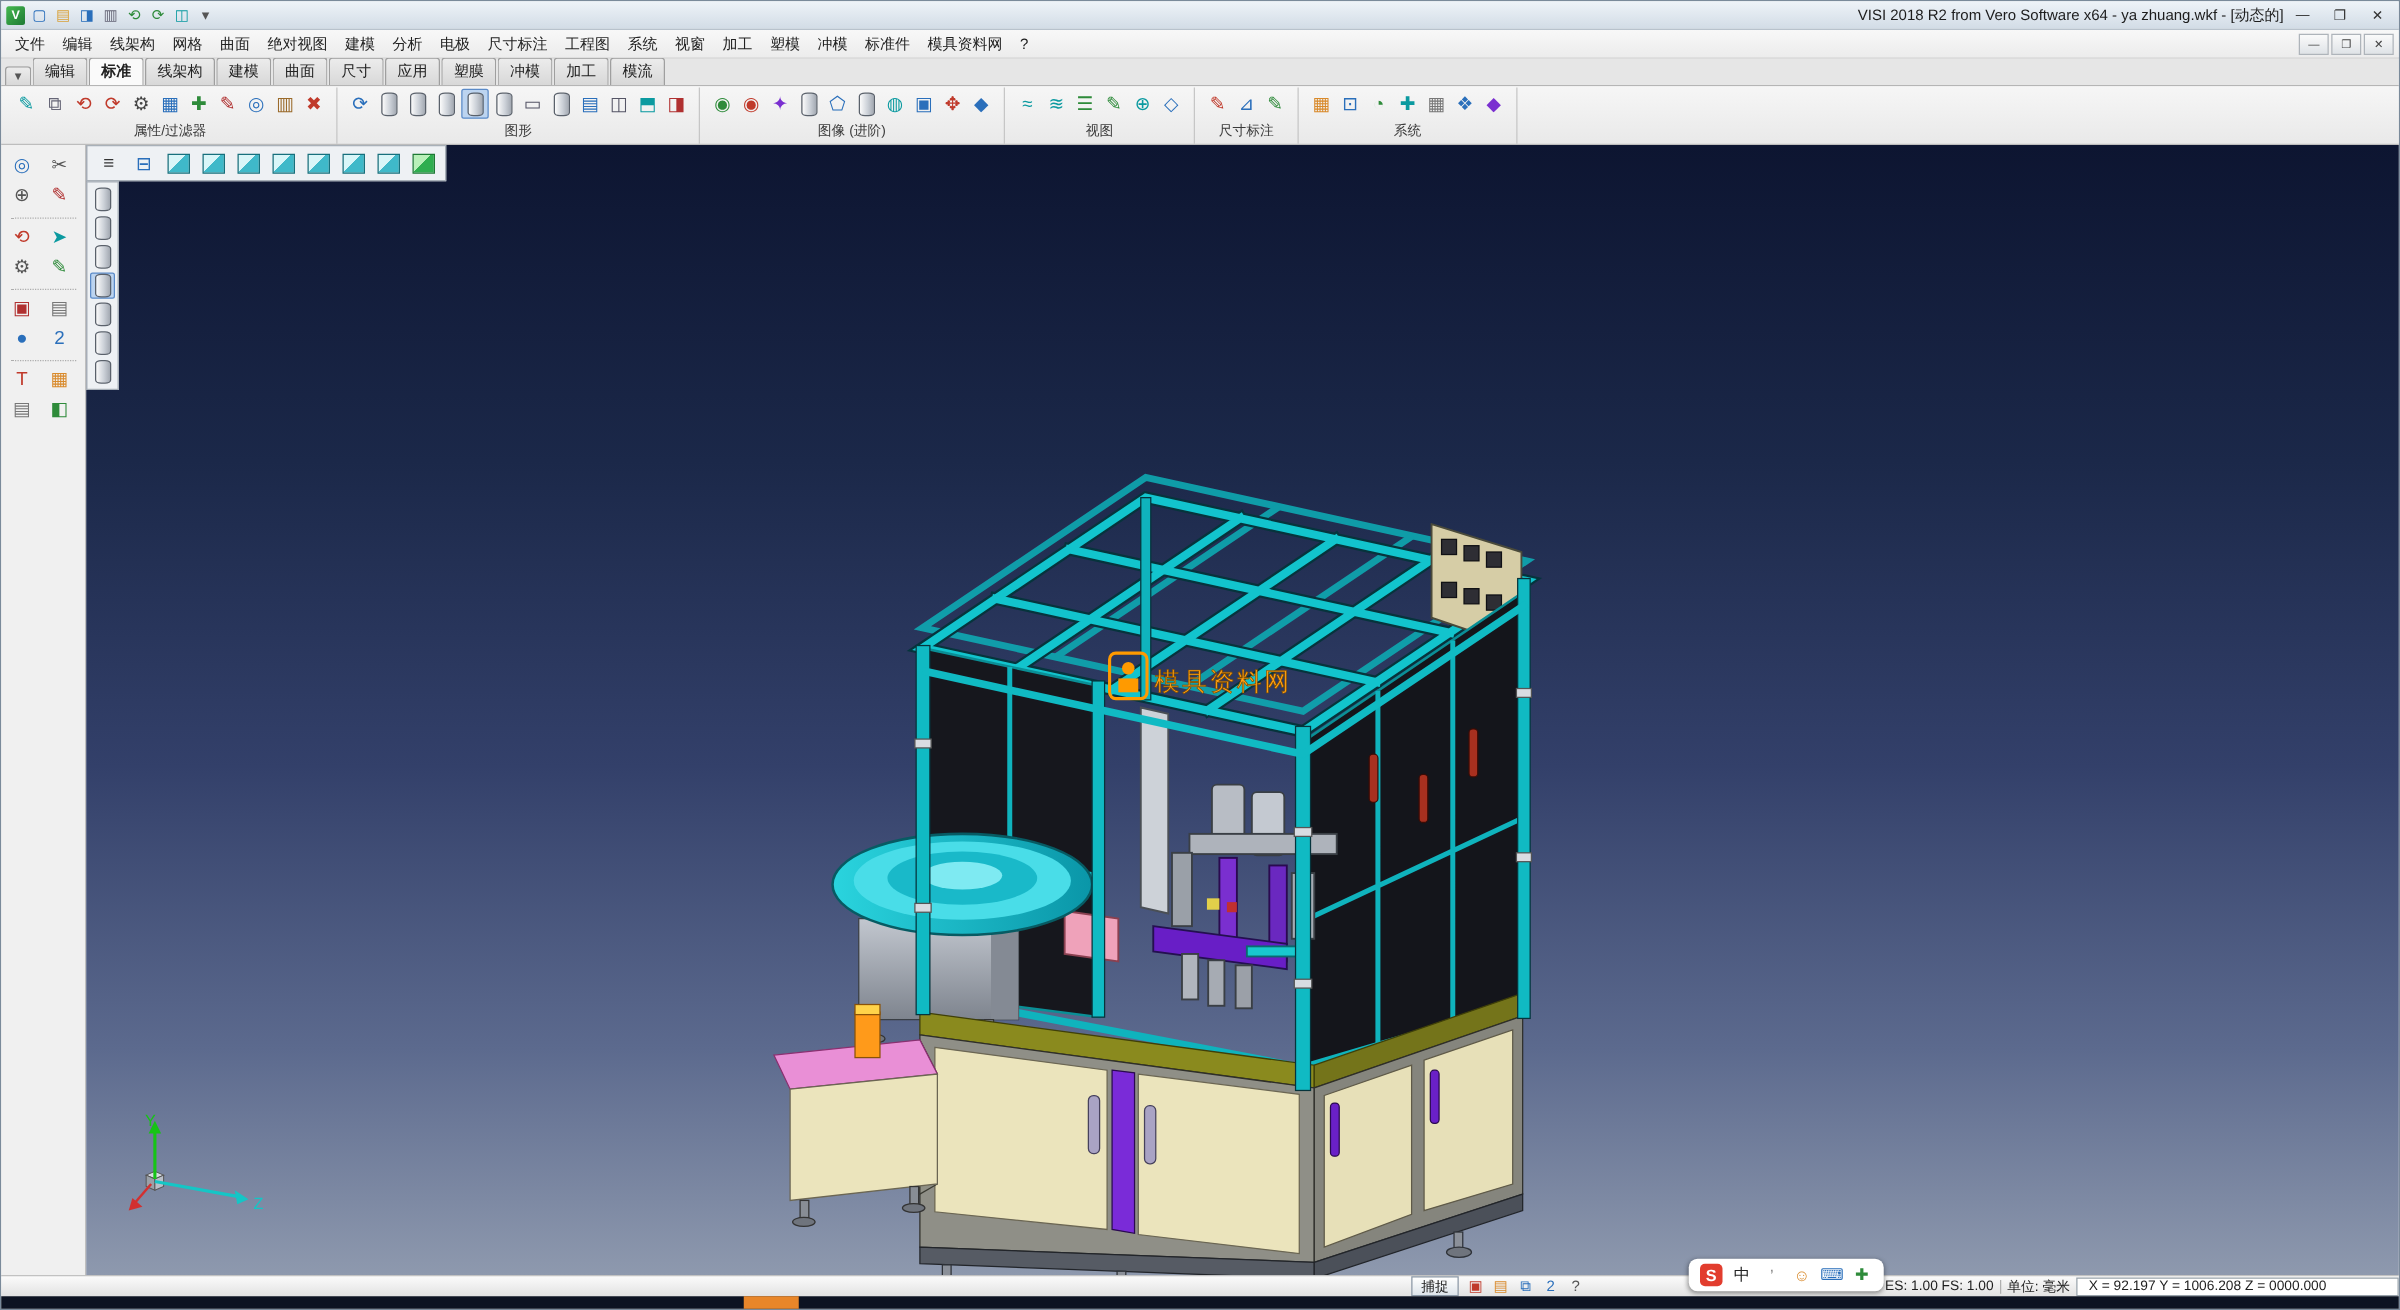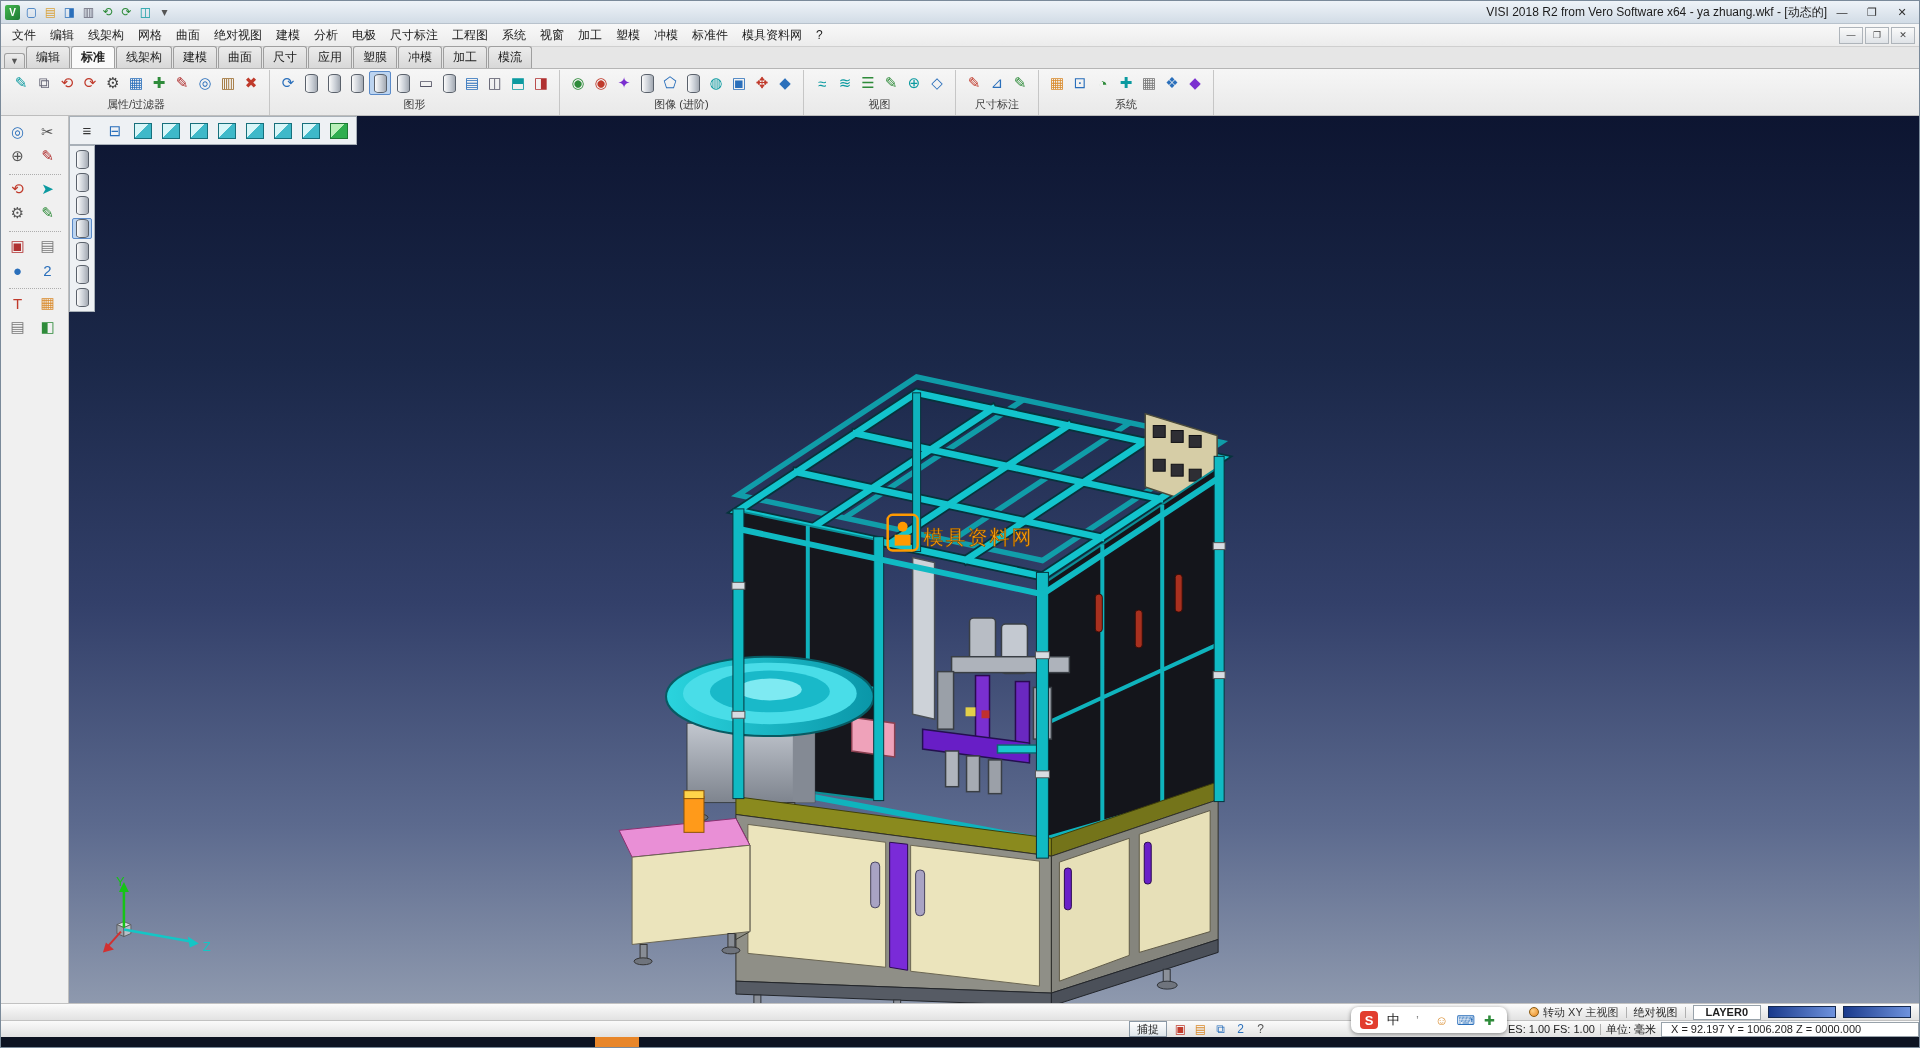--- a/index.html
+++ b/index.html
@@ -469,32 +469,20 @@
           <span class="icn cyl"></span>
           <span class="icn cyl"></span>
           <span class="icn cyl sel"></span>
           <span class="icn cyl"></span>
           <span class="icn cyl"></span>
           <span class="icn cyl"></span>
         </div>
     </div>
   </div>
 
-  <div class="srow rowA">
-    <span class="hint">
-      <span class="dot"></span>
-      <span>转动 XY 主视图</span>
-    </span>
-    <span class="ssep"></span>
-    <span>绝对视图</span>
-    <span class="ssep"></span>
-    <span class="layer-box">LAYER0</span>
-    <span class="bar"></span>
-    <span class="bar"></span>
-  </div>
 
   <div class="srow rowB">
     <span class="snap">捕捉</span>
     <span id="statusIcons" style="display:flex;gap:3px;">
         <span class="sicn" style="color: rgb(192, 58, 43);">▣</span>
         <span class="sicn" style="color: rgb(217, 138, 43);">▤</span>
         <span class="sicn" style="color: rgb(42, 111, 187);">⧉</span>
         <span class="sicn" style="color: rgb(42, 111, 187);">2</span>
         <span class="sicn" style="color: rgb(85, 85, 85);">?</span>
       </span>

